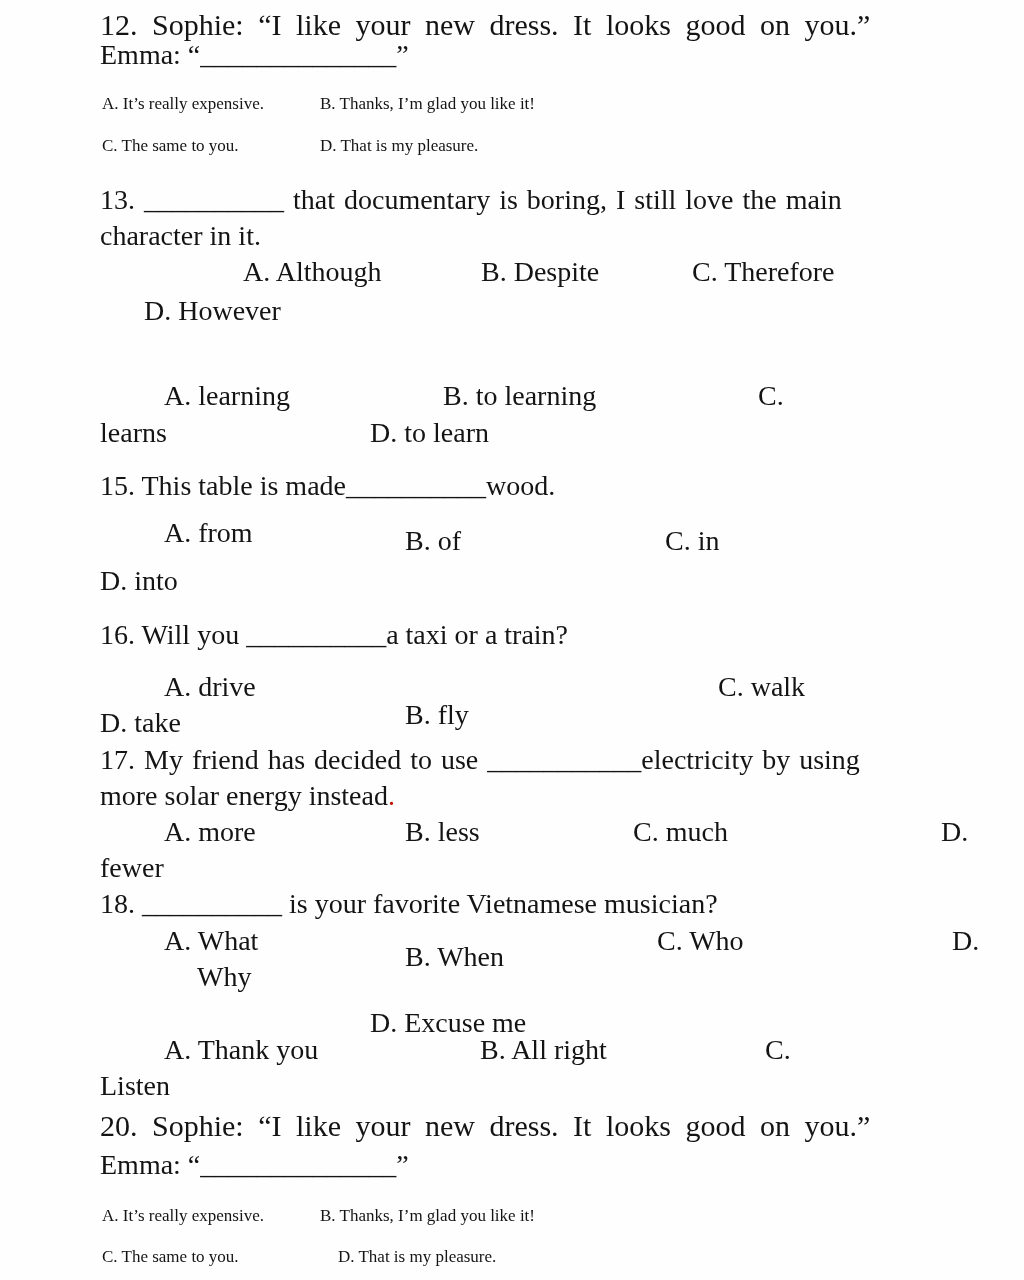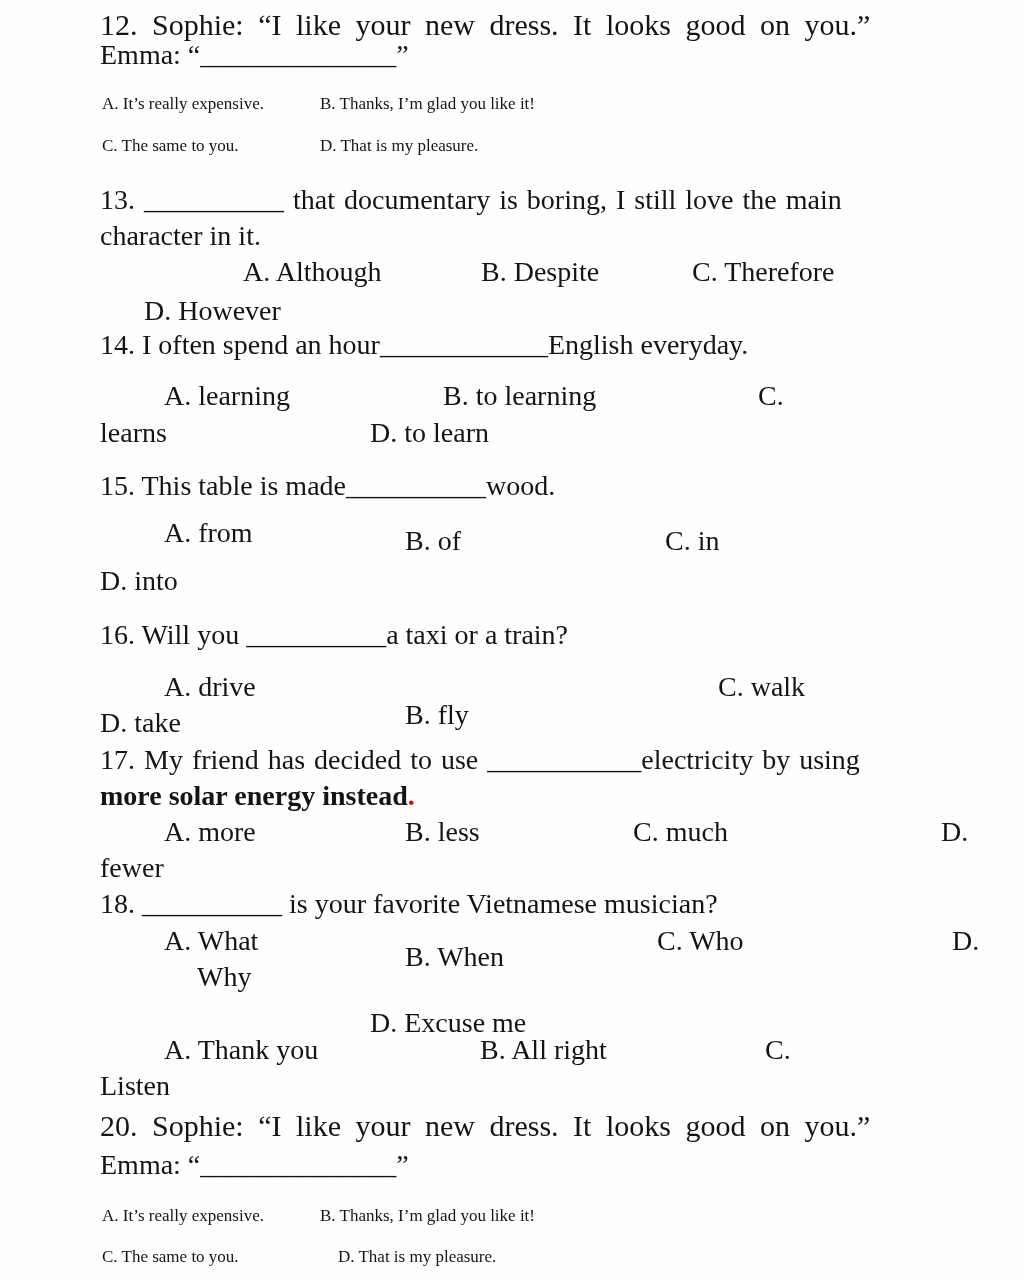--- a/index.html
+++ b/index.html
@@ -35,41 +35,40 @@
   <div class="ln small" style="top:137px; left:102px;">C. The same to you.</div>
   <div class="ln small" style="top:137px; left:320px;">D. That is my pleasure.</div>
 
   <div class="ln main wide" style="top:185px; left:100px;">13. __________ that documentary is boring, I still love the main</div>
   <div class="ln main" style="top:221px; left:100px;">character in it.</div>
   <div class="ln main" style="top:257px; left:243px;">A. Although</div>
   <div class="ln main" style="top:257px; left:481px;">B. Despite</div>
   <div class="ln main" style="top:257px; left:692px;">C. Therefore</div>
   <div class="ln main" style="top:296px; left:100px;margin-left:44px;">D. However</div>
 
-  <div class="ln main" style="top:330px; left:100px;">14. I often spend an hour____________English everyday.</div>
   <div class="ln main" style="top:381px; left:164px;">A. learning</div>
   <div class="ln main" style="top:381px; left:443px;">B. to learning</div>
   <div class="ln main" style="top:381px; left:758px;">C.</div>
   <div class="ln main" style="top:418px; left:100px;">learns</div>
   <div class="ln main" style="top:418px; left:370px;">D. to learn</div>
 
   <div class="ln main" style="top:471px; left:100px;">15. This table is made__________wood.</div>
   <div class="ln main" style="top:518px; left:164px;">A. from</div>
   <div class="ln main" style="top:526px; left:405px;">B. of</div>
   <div class="ln main" style="top:526px; left:665px;">C. in</div>
   <div class="ln main" style="top:566px; left:100px;">D. into</div>
 
   <div class="ln main" style="top:620px; left:100px;">16. Will you __________a taxi or a train?</div>
   <div class="ln main" style="top:672px; left:164px;">A. drive</div>
   <div class="ln main" style="top:700px; left:405px;">B. fly</div>
   <div class="ln main" style="top:672px; left:670px;margin-left:48px;">C. walk</div>
   <div class="ln main" style="top:708px; left:100px;">D. take</div>
 
   <div class="ln main wide" style="top:745px; left:100px;">17. My friend has decided to use ___________electricity by using</div>
-  <div class="ln main" style="top:781px; left:100px;font-weight:bold;"><span>more solar energy instead</span><span class="red">.</span></div>
+  <div class="ln main" style="top:781px; left:100px;"><span>more solar energy instead</span><span class="red">.</span></div>
   <div class="ln main" style="top:817px; left:164px;">A. more</div>
   <div class="ln main" style="top:817px; left:405px;">B. less</div>
   <div class="ln main" style="top:817px; left:633px;">C. much</div>
   <div class="ln main" style="top:817px; left:941px;">D.</div>
   <div class="ln main" style="top:853px; left:100px;">fewer</div>
 
   <div class="ln main" style="top:889px; left:100px;">18. __________ is your favorite Vietnamese musician?</div>
   <div class="ln main" style="top:926px; left:164px;">A. What</div>
   <div class="ln main" style="top:926px; left:405px;margin-top:16px;">B. When</div>
   <div class="ln main" style="top:926px; left:657px;">C. Who</div>

